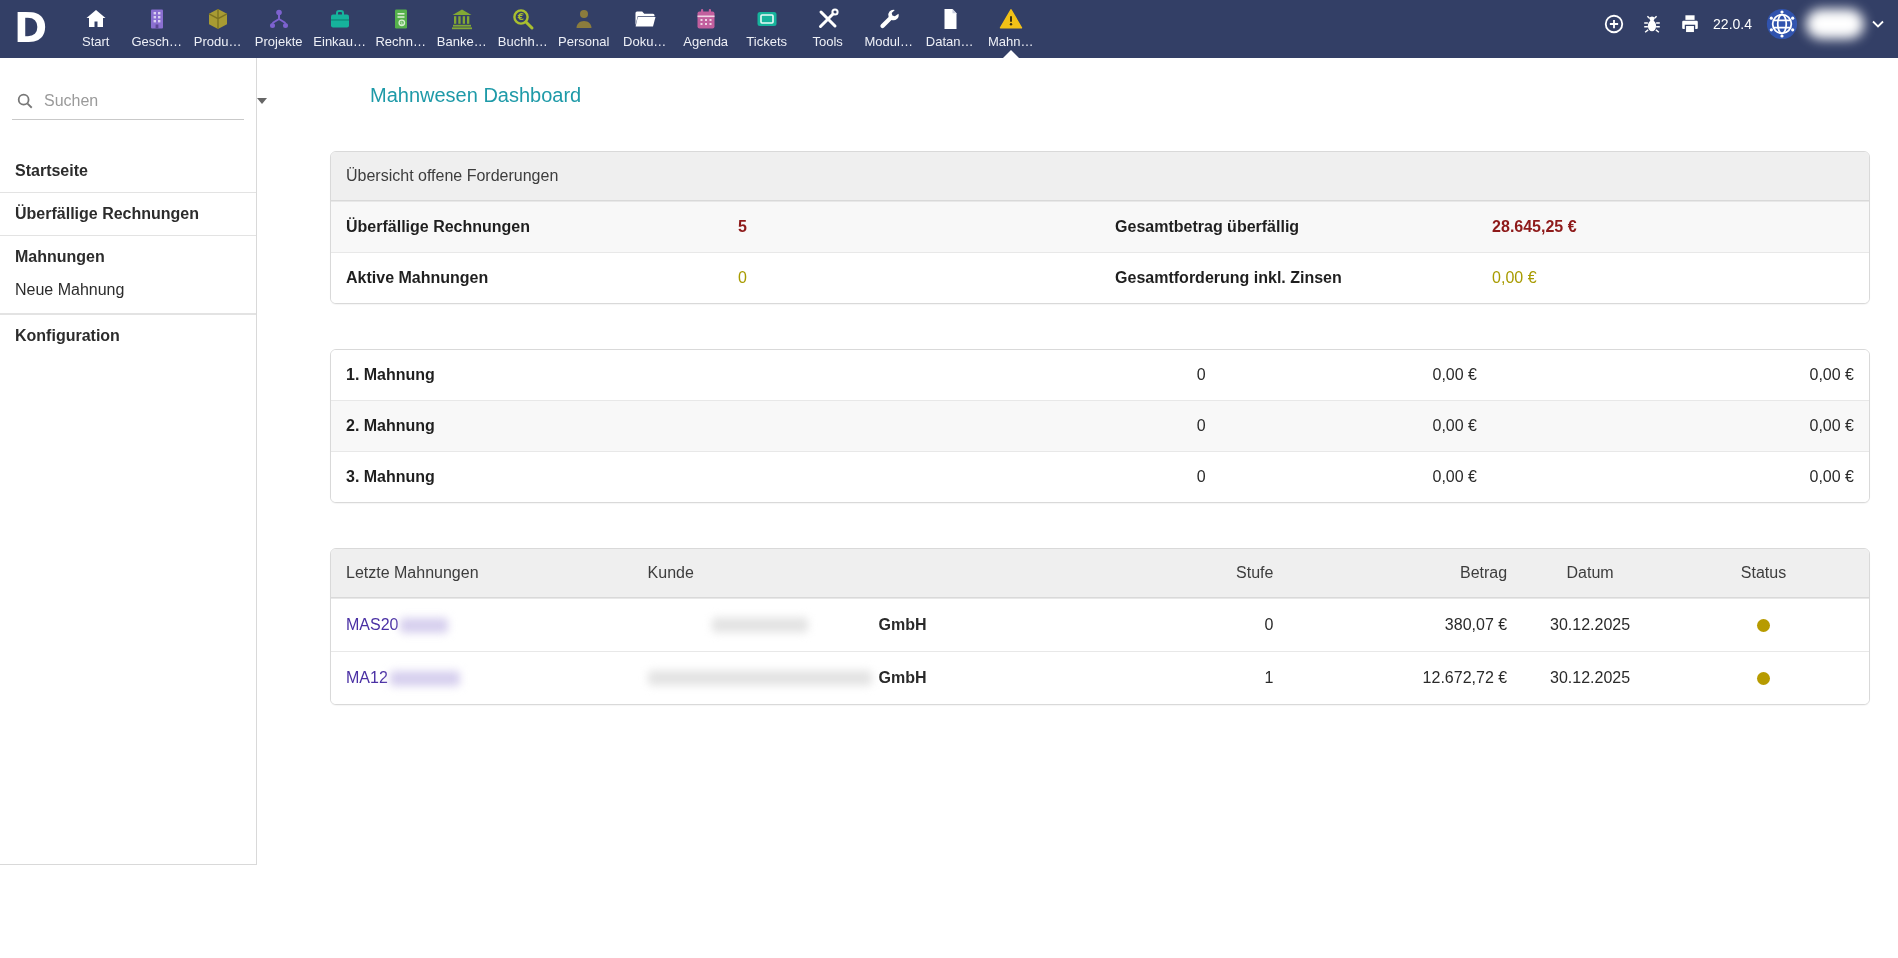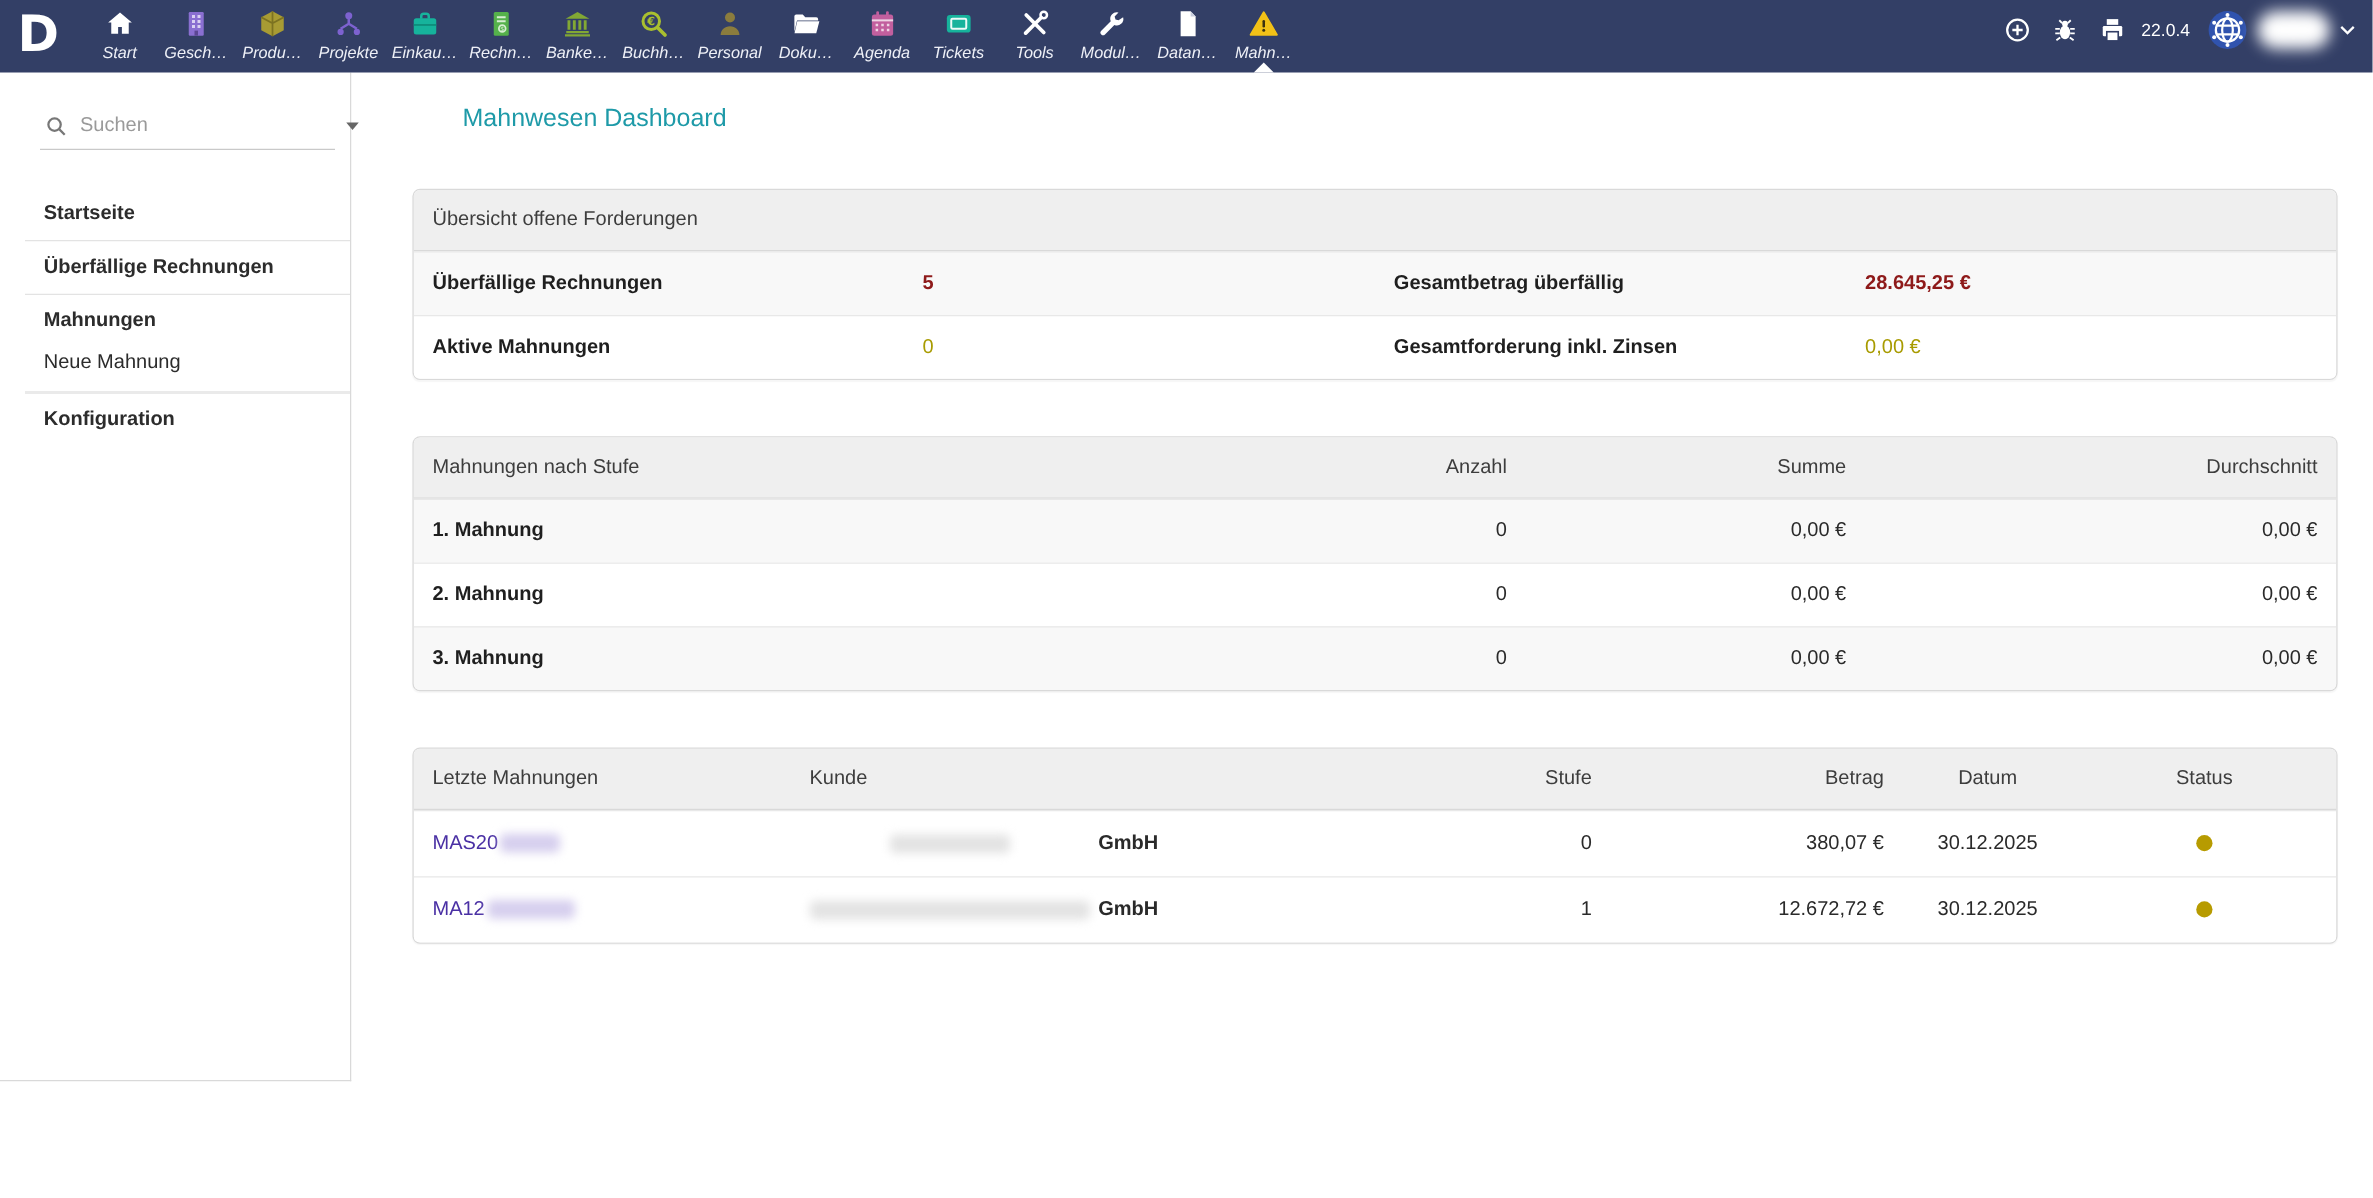--- a/index.html
+++ b/index.html
@@ -8,38 +8,38 @@
 
   
   .navbar { position:absolute; top:0; left:0; width:1898px; height:58px;
             background:#333f66; display:flex; align-items:stretch; z-index:10; }
   .logo { color:#fff; font-size:40px; font-weight:bold; line-height:56px;
           padding:0 18px 0 14px; font-family:"DejaVu Sans", sans-serif; }
   .nav-items { display:flex; align-items:stretch; }
   .nav-item { position:relative; width:61px; display:flex; flex-direction:column;
               align-items:center; padding-top:7px; cursor:pointer; }
   .nav-item .ni-icon { width:24px; height:24px; }
-  .nav-label { color:#eef0f7; font-size:13px; margin-top:3px; white-space:nowrap;font-style:italic; }
+  .nav-label { color:#eef0f7; font-size:13px; margin-top:3px; white-space:nowrap; }
   .nav-item.active::after { content:""; position:absolute; bottom:0; left:50%;
       transform:translateX(-50%); width:0; height:0;
       border-left:8px solid transparent; border-right:8px solid transparent;
       border-bottom:8px solid #ffffff; }
   .nav-right { position:absolute; right:12px; top:0; height:48px;
                display:flex; align-items:center; }
   .nav-right .ri { width:22px; height:22px; margin-left:16px; cursor:pointer; }
   .version { color:#fff; font-size:14px; margin-left:12px; }
   .avatar { width:32px; height:32px; margin-left:14px; cursor:pointer; }
   .nav-blur { width:58px; height:30px; background:#ffffff; border-radius:15px;
               filter:blur(6px); margin-left:8px; }
   .chev { width:16px; height:16px; margin-left:6px; cursor:pointer; }
 
   
-  .sidebar { position:absolute; top:58px; left:0; width:281px; height:807px;
+  .sidebar { position:absolute; top:58px; left:0; width:257px; height:807px;
              background:#fff; border-right:1px solid #d9d9d9;
-             border-bottom:1px solid #d9d9d9;padding-left:20px; }
+             border-bottom:1px solid #d9d9d9; }
   .search-box { display:flex; align-items:center; margin:27px 12px 0 12px;
                 border-bottom:1px solid #c9c9c9; padding:7px 4px 9px 4px; }
   .search-box svg { width:18px; height:18px; flex:none; }
   .search-box input { border:none; outline:none; flex:1; font-size:16px;
                       margin-left:10px; color:#333;
                       font-family:"Liberation Sans", sans-serif; }
   .search-box input::placeholder { color:#9a9a9a; }
   .caret-down { width:0; height:0; border-left:5px solid transparent;
                 border-right:5px solid transparent; border-top:6px solid #666;
                 margin-left:6px; cursor:pointer; }
@@ -338,26 +338,20 @@
     </div>
     <div class="trow">
       <span class="c1">Aktive Mahnungen</span>
       <span class="c2 val-warning">0</span>
       <span class="c3">Gesamtforderung inkl. Zinsen</span>
       <span class="c4 val-warning">0,00 €</span>
     </div>
   </section>
 
   <section class="card st striped">
-    <div class="head-row">
-      <span class="h1">Mahnungen nach Stufe</span>
-      <span class="h2">Anzahl</span>
-      <span class="h3">Summe</span>
-      <span class="h4">Durchschnitt</span>
-    </div>
     <div class="trow">
       <span class="c1">1. Mahnung</span>
       <span class="c2">0</span>
       <span class="c3">0,00 €</span>
       <span class="c4">0,00 €</span>
     </div>
     <div class="trow">
       <span class="c1">2. Mahnung</span>
       <span class="c2">0</span>
       <span class="c3">0,00 €</span>

